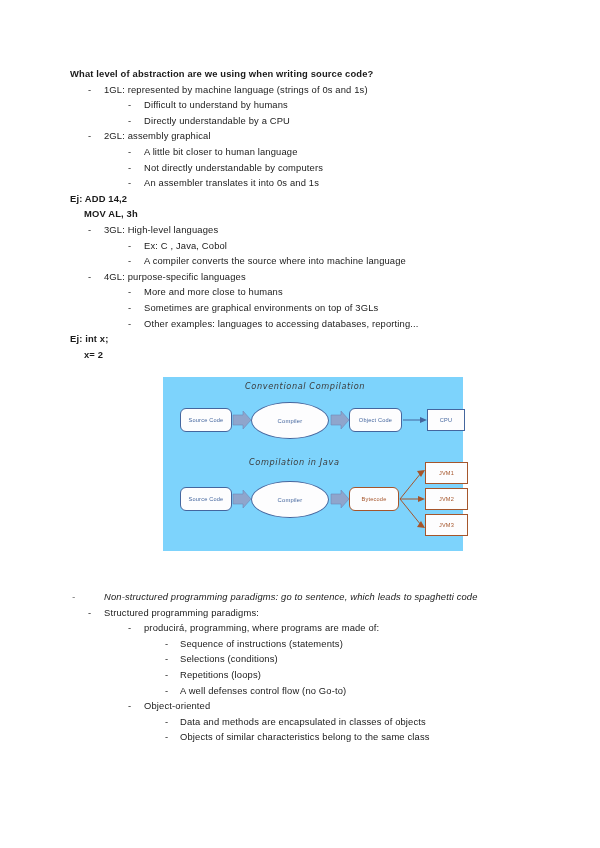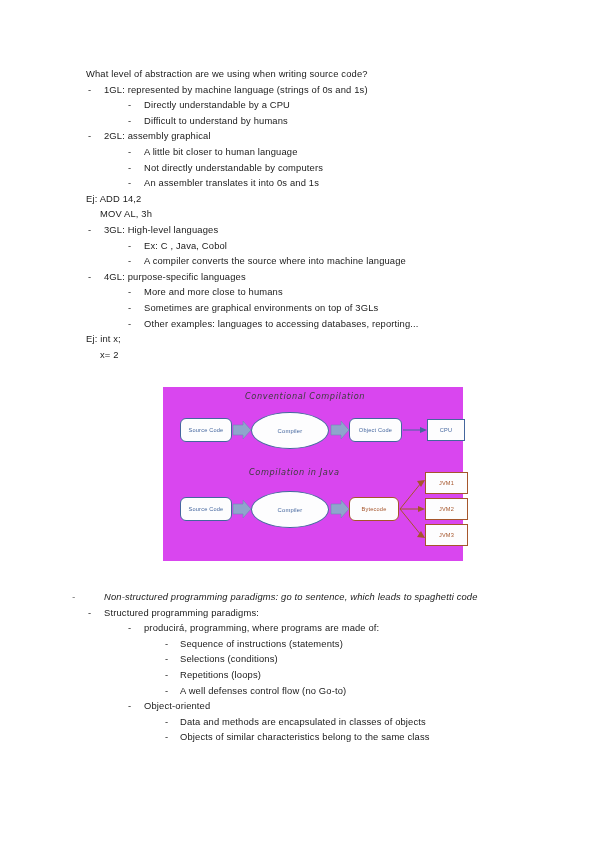--- a/index.html
+++ b/index.html
@@ -29,21 +29,21 @@
     width: 460px;
   }
 
   
   .line {
     font-size: 9.4px;
     line-height: 15.6px;
     letter-spacing: 0.15px;
     white-space: nowrap;
   }
-  .lvl0 { margin-left: 16px; }
+  .lvl0 { margin-left: 0px; font-weight: bold; }
   .lvl1 { margin-left: 18px; }
   .lvl2 { margin-left: 58px; }
   .lvl3 { margin-left: 95px; }
 
   .bul {
     display: inline-block;
     width: 16px;
     vertical-align: top;
   }
   .lvl1 > .bul { width: 16px; }
@@ -68,24 +68,24 @@
     margin-left: 18px;
     padding-left: 16px;
     text-indent: -16px;
   }
   .indent-sub { margin-left: 14px; }
 
   
   .figure {
     position: absolute;
     left: 163px;
-    top: 387px;
+    top: 377px;
     width: 300px;
     height: 174px;
-    background: #d946ef;
+    background: #7dd3fc;
   }
   .fig-title {
     position: absolute;
     font-family: "DejaVu Sans", sans-serif;
     font-style: italic;
     font-size: 8.2px;
     color: #3b3b3b;
     letter-spacing: 0.6px;
     white-space: nowrap;
   }
@@ -148,24 +148,24 @@
   <div class="content">
 
     <div class="line lvl0">
       <span class="txt">What level of abstraction are we using when writing source code?</span>
     </div>
 
     <div class="line lvl1">
       <span class="bul">-</span><span class="txt">1GL: represented by machine language (strings of 0s and 1s)</span>
     </div>
     <div class="line lvl2">
+      <span class="bul">-</span><span class="txt">Difficult to understand by humans</span>
+    </div>
+    <div class="line lvl2">
       <span class="bul">-</span><span class="txt">Directly understandable by a CPU</span>
-    </div>
-    <div class="line lvl2">
-      <span class="bul">-</span><span class="txt">Difficult to understand by humans</span>
     </div>
     <div class="line lvl1">
       <span class="bul">-</span><span class="txt">2GL: assembly graphical</span>
     </div>
     <div class="line lvl2">
       <span class="bul">-</span><span class="txt">A little bit closer to human language</span>
     </div>
     <div class="line lvl2">
       <span class="bul">-</span><span class="txt">Not directly understandable by computers</span>
     </div>

